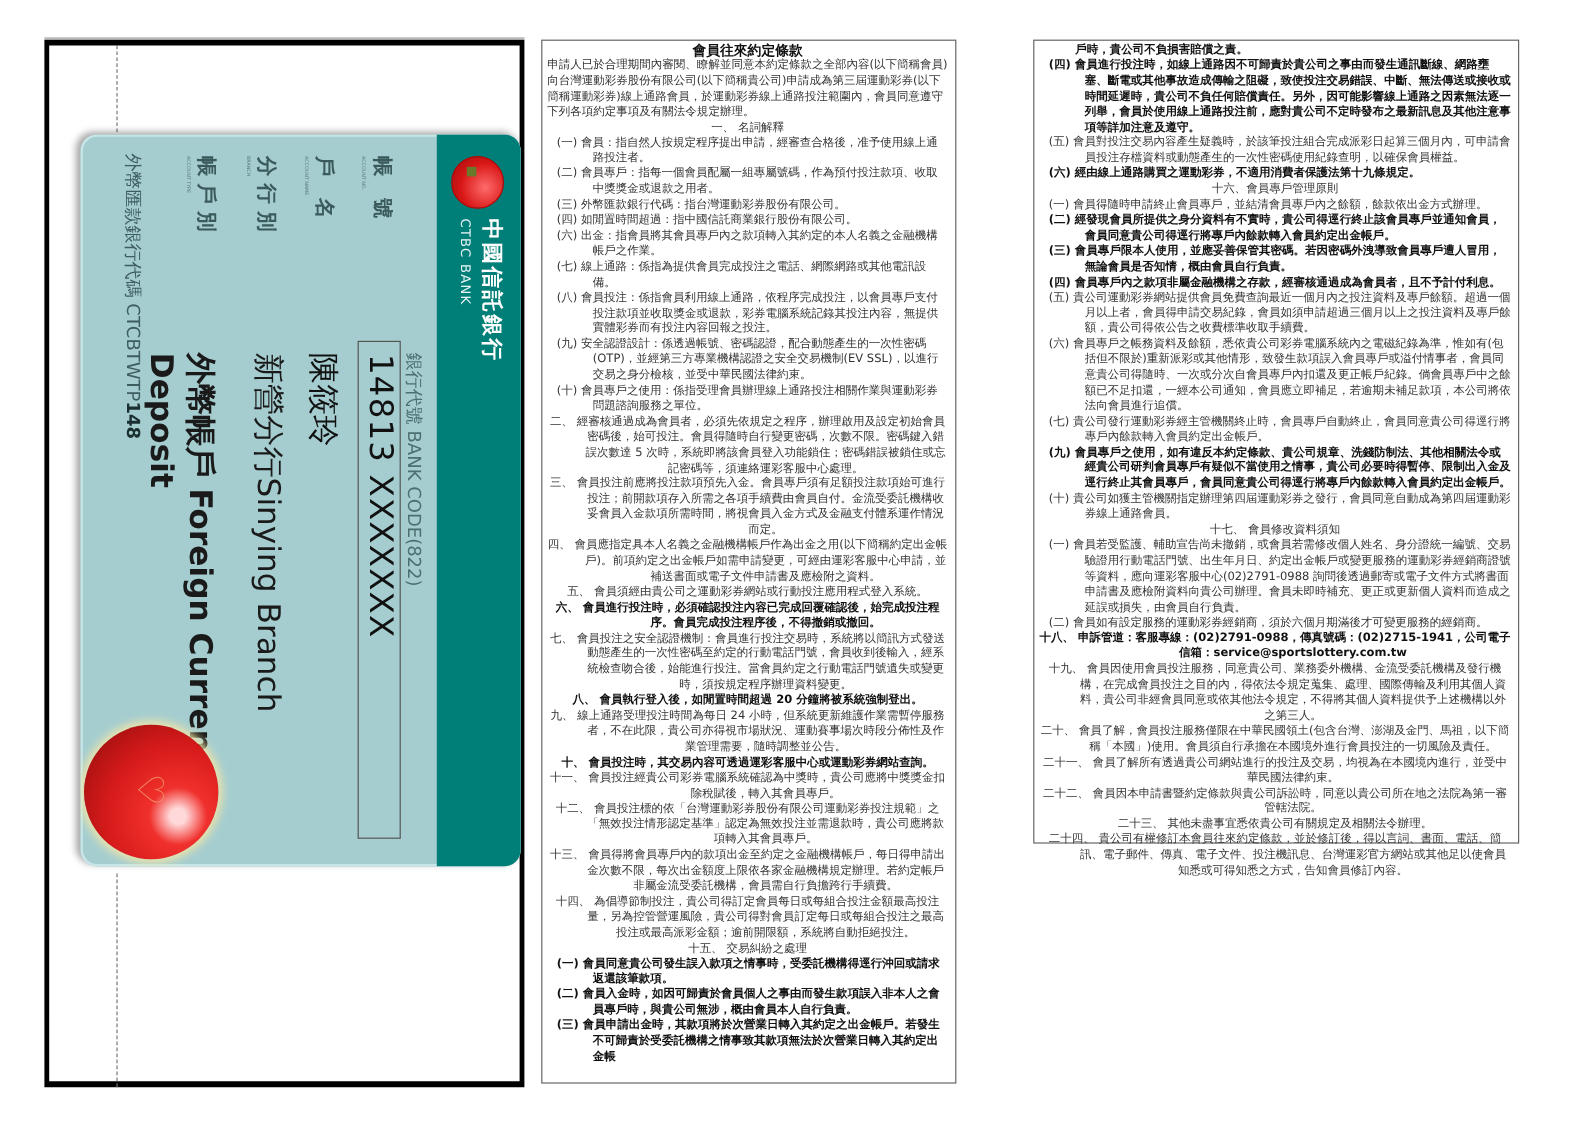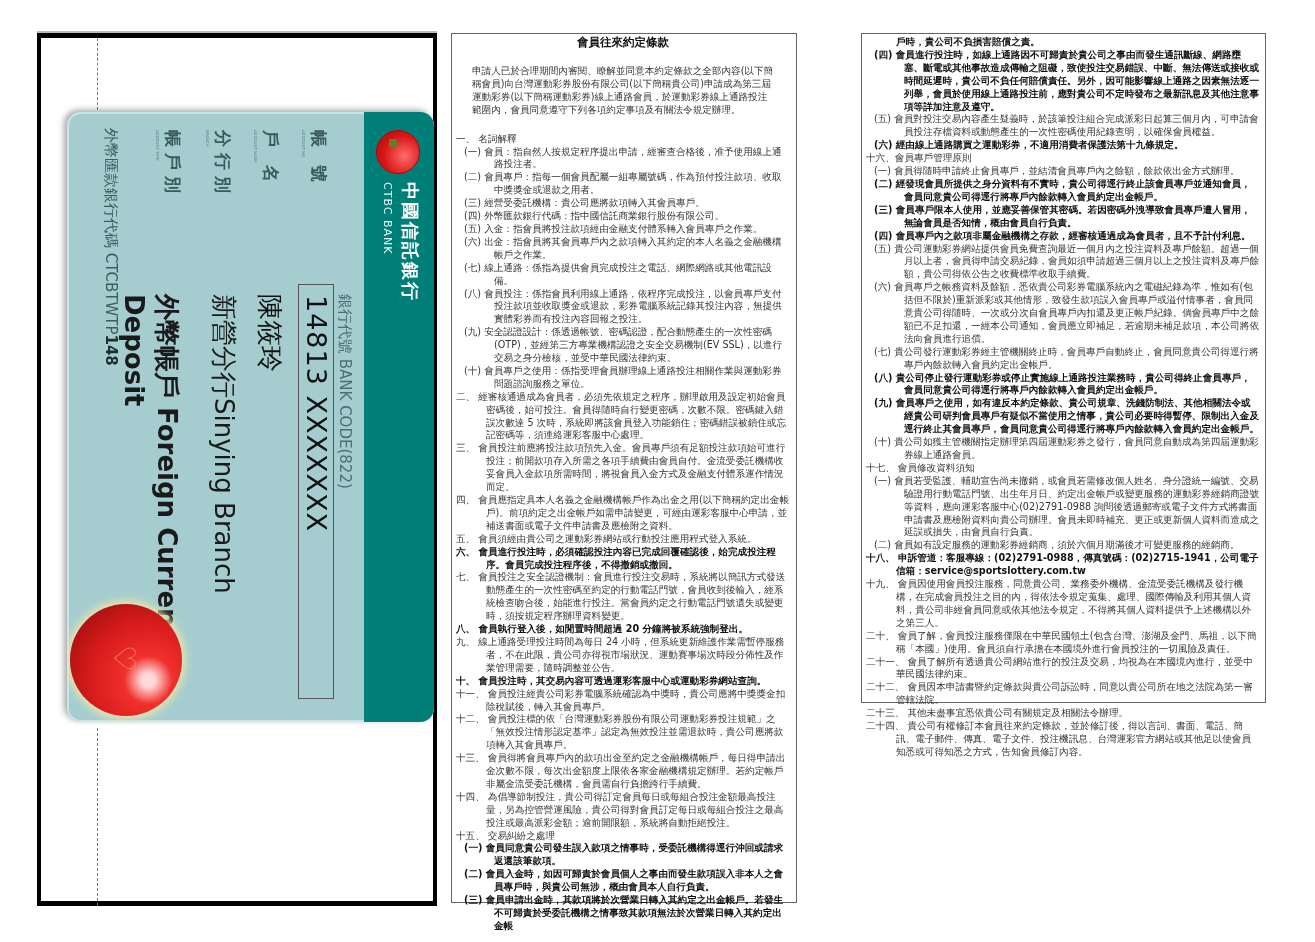--- a/index.html
+++ b/index.html
@@ -41,22 +41,22 @@
           background: radial-gradient(circle at 68% 30%, #ffd9d9 0 6%, #f0302c 22%, #d51a1a 55%, #8e0b0b 100%);
           box-shadow: 0 0 8px 3px #f3e6a6; }
   .ball-heart { position: absolute; left: 36px; top: 40px; width: 36px; height: 36px; color: #f29b6a; font-size: 30px; line-height: 36px; text-align: center; opacity: .8; }
 
   
   .col { position: absolute; top: 33px; border: 1.5px solid #666; box-sizing: border-box; background: #fff;
          padding: 2px 6px 0 4px; font-size: 9.6px; line-height: 12.9px; color: #333; }
   .col-mid { left: 451px; width: 346px; height: 870px; }
   .col-right { left: 861px; width: 405px; height: 670px; }
   .doc-title { text-align: center; font-weight: bold; font-size: 11.5px; line-height: 13px; color: #111; }
-  .p { margin: 16px; }
-  .sec { padding-left: 30px; text-indent: -30px; margin: 0; }
+  .p { margin: 0; }
+  .sec { padding-left: 30px; text-indent: -30px; margin: 0; text-align: center; }
   .sub { padding-left: 38px; text-indent: -30px; margin: 0; }
   .bold { font-weight: bold; color: #111; }
   .cont { padding-left: 30px; margin: 0; }
 </style>
 </head>
 <body>
 
 <div class="left-frame">
   <div class="dash-line dash-top"></div>
   <div class="dash-line dash-bottom"></div>
@@ -105,23 +105,22 @@
     </div>
   </div>
 </div>
 
 <div class="col col-mid">
   <div class="doc-title">會員往來約定條款</div>
   <p class="p">申請人已於合理期間內審閱、瞭解並同意本約定條款之全部內容(以下簡稱會員)向台灣運動彩券股份有限公司(以下簡稱貴公司)申請成為第三屆運動彩券(以下簡稱運動彩券)線上通路會員，於運動彩券線上通路投注範圍內，會員同意遵守下列各項約定事項及有關法令規定辦理。</p>
   <p class="sec">一、 名詞解釋</p>
   <p class="sub">(一) 會員：指自然人按規定程序提出申請，經審查合格後，准予使用線上通路投注者。</p>
   <p class="sub">(二) 會員專戶：指每一個會員配屬一組專屬號碼，作為預付投注款項、收取中獎獎金或退款之用者。</p>
-  <p class="sub">(三) 經營受委託機構：貴公司應將款項轉入其會員專戶。</p>
-  <p class="sub">(四) 外幣匯款銀行代碼：指中國信託商業銀行股份有限公司。</p>
-  <p class="sub">(五) 入金：指會員將投注款項經由金融支付體系轉入會員專戶之作業。</p>
+  <p class="sub">(三) 外幣匯款銀行代碼：指台灣運動彩券股份有限公司。</p>
+  <p class="sub">(四) 如閒置時間超過：指中國信託商業銀行股份有限公司。</p>
   <p class="sub">(六) 出金：指會員將其會員專戶內之款項轉入其約定的本人名義之金融機構帳戶之作業。</p>
   <p class="sub">(七) 線上通路：係指為提供會員完成投注之電話、網際網路或其他電訊設備。</p>
   <p class="sub">(八) 會員投注：係指會員利用線上通路，依程序完成投注，以會員專戶支付投注款項並收取獎金或退款，彩券電腦系統記錄其投注內容，無提供實體彩券而有投注內容回報之投注。</p>
   <p class="sub">(九) 安全認證設計：係透過帳號、密碼認證，配合動態產生的一次性密碼(OTP)，並經第三方專業機構認證之安全交易機制(EV SSL)，以進行交易之身分檢核，並受中華民國法律約束。</p>
   <p class="sub">(十) 會員專戶之使用：係指受理會員辦理線上通路投注相關作業與運動彩券問題諮詢服務之單位。</p>
   <p class="sec">二、 經審核通過成為會員者，必須先依規定之程序，辦理啟用及設定初始會員密碼後，始可投注。會員得隨時自行變更密碼，次數不限。密碼鍵入錯誤次數達 5 次時，系統即將該會員登入功能鎖住；密碼錯誤被鎖住或忘記密碼等，須連絡運彩客服中心處理。</p>
   <p class="sec">三、 會員投注前應將投注款項預先入金。會員專戶須有足額投注款項始可進行投注；前開款項存入所需之各項手續費由會員自付。金流受委託機構收妥會員入金款項所需時間，將視會員入金方式及金融支付體系運作情況而定。</p>
   <p class="sec">四、 會員應指定具本人名義之金融機構帳戶作為出金之用(以下簡稱約定出金帳戶)。前項約定之出金帳戶如需申請變更，可經由運彩客服中心申請，並補送書面或電子文件申請書及應檢附之資料。</p>
   <p class="sec">五、 會員須經由貴公司之運動彩券網站或行動投注應用程式登入系統。</p>
   <p class="sec bold">六、 會員進行投注時，必須確認投注內容已完成回覆確認後，始完成投注程序。會員完成投注程序後，不得撤銷或撤回。</p>
@@ -145,21 +144,20 @@
   <p class="sub">(五) 會員對投注交易內容產生疑義時，於該筆投注組合完成派彩日起算三個月內，可申請會員投注存檔資料或動態產生的一次性密碼使用紀錄查明，以確保會員權益。</p>
   <p class="sub bold">(六) 經由線上通路購買之運動彩券，不適用消費者保護法第十九條規定。</p>
   <p class="sec">十六、會員專戶管理原則</p>
   <p class="sub">(一) 會員得隨時申請終止會員專戶，並結清會員專戶內之餘額，餘款依出金方式辦理。</p>
   <p class="sub bold">(二) 經發現會員所提供之身分資料有不實時，貴公司得逕行終止該會員專戶並通知會員，會員同意貴公司得逕行將專戶內餘款轉入會員約定出金帳戶。</p>
   <p class="sub bold">(三) 會員專戶限本人使用，並應妥善保管其密碼。若因密碼外洩導致會員專戶遭人冒用，無論會員是否知情，概由會員自行負責。</p>
   <p class="sub bold">(四) 會員專戶內之款項非屬金融機構之存款，經審核通過成為會員者，且不予計付利息。</p>
   <p class="sub">(五) 貴公司運動彩券網站提供會員免費查詢最近一個月內之投注資料及專戶餘額。超過一個月以上者，會員得申請交易紀錄，會員如須申請超過三個月以上之投注資料及專戶餘額，貴公司得依公告之收費標準收取手續費。</p>
   <p class="sub">(六) 會員專戶之帳務資料及餘額，悉依貴公司彩券電腦系統內之電磁紀錄為準，惟如有(包括但不限於)重新派彩或其他情形，致發生款項誤入會員專戶或溢付情事者，會員同意貴公司得隨時、一次或分次自會員專戶內扣還及更正帳戶紀錄。倘會員專戶中之餘額已不足扣還，一經本公司通知，會員應立即補足，若逾期未補足款項，本公司將依法向會員進行追償。</p>
   <p class="sub">(七) 貴公司發行運動彩券經主管機關終止時，會員專戶自動終止，會員同意貴公司得逕行將專戶內餘款轉入會員約定出金帳戶。</p>
-  <p class="sub bold">(八) 貴公司停止發行運動彩券或停止實施線上通路投注業務時，貴公司得終止會員專戶，會員同意貴公司得逕行將專戶內餘款轉入會員約定出金帳戶。</p>
   <p class="sub bold">(九) 會員專戶之使用，如有違反本約定條款、貴公司規章、洗錢防制法、其他相關法令或經貴公司研判會員專戶有疑似不當使用之情事，貴公司必要時得暫停、限制出入金及逕行終止其會員專戶，會員同意貴公司得逕行將專戶內餘款轉入會員約定出金帳戶。</p>
   <p class="sub">(十) 貴公司如獲主管機關指定辦理第四屆運動彩券之發行，會員同意自動成為第四屆運動彩券線上通路會員。</p>
   <p class="sec">十七、 會員修改資料須知</p>
   <p class="sub">(一) 會員若受監護、輔助宣告尚未撤銷，或會員若需修改個人姓名、身分證統一編號、交易驗證用行動電話門號、出生年月日、約定出金帳戶或變更服務的運動彩券經銷商證號等資料，應向運彩客服中心(02)2791-0988 詢問後透過郵寄或電子文件方式將書面申請書及應檢附資料向貴公司辦理。會員未即時補充、更正或更新個人資料而造成之延誤或損失，由會員自行負責。</p>
   <p class="sub">(二) 會員如有設定服務的運動彩券經銷商，須於六個月期滿後才可變更服務的經銷商。</p>
   <p class="sec bold">十八、 申訴管道：客服專線：(02)2791-0988，傳真號碼：(02)2715-1941，公司電子信箱：service@sportslottery.com.tw</p>
   <p class="sec">十九、 會員因使用會員投注服務，同意貴公司、業務委外機構、金流受委託機構及發行機構，在完成會員投注之目的內，得依法令規定蒐集、處理、國際傳輸及利用其個人資料，貴公司非經會員同意或依其他法令規定，不得將其個人資料提供予上述機構以外之第三人。</p>
   <p class="sec">二十、 會員了解，會員投注服務僅限在中華民國領土(包含台灣、澎湖及金門、馬祖，以下簡稱「本國」)使用。會員須自行承擔在本國境外進行會員投注的一切風險及責任。</p>
   <p class="sec">二十一、 會員了解所有透過貴公司網站進行的投注及交易，均視為在本國境內進行，並受中華民國法律約束。</p>
   <p class="sec">二十二、 會員因本申請書暨約定條款與貴公司訴訟時，同意以貴公司所在地之法院為第一審管轄法院。</p>

